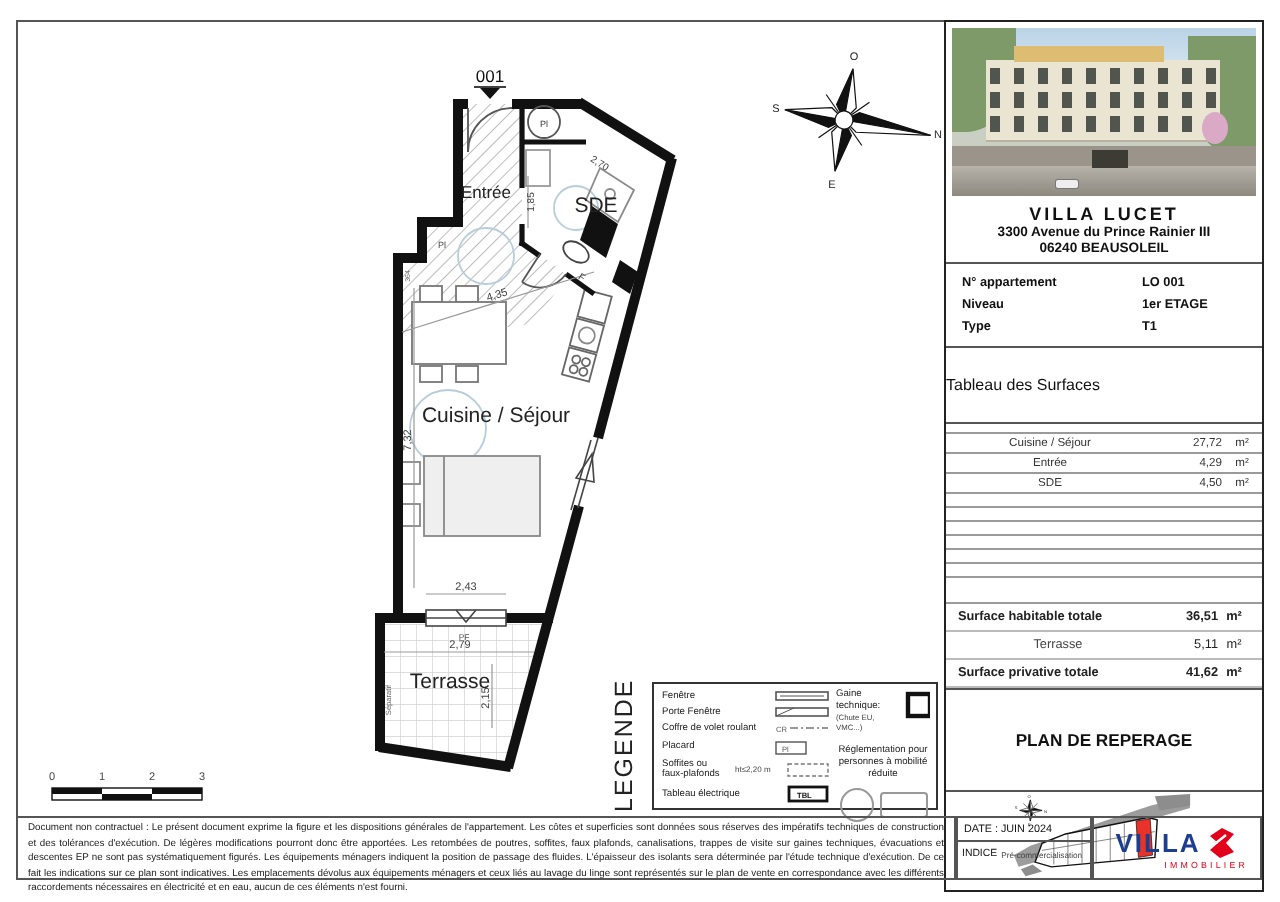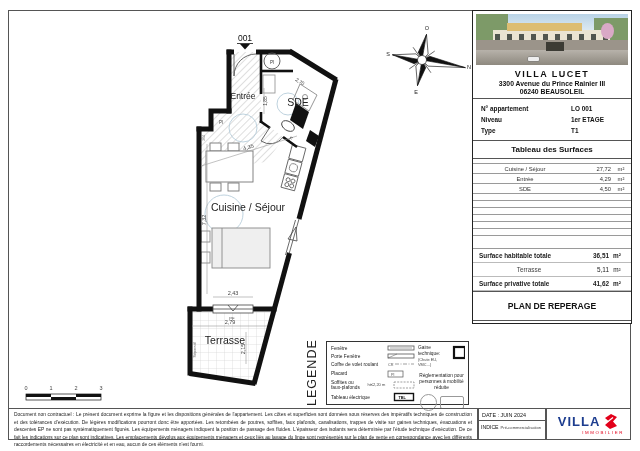--- a/index.html
+++ b/index.html
@@ -2,21 +2,21 @@
 <html><head>
 <meta charset="utf-8">
 <style>
   html,body{margin:0;padding:0;}
   body{width:640px;height:451px;background:#fff;position:relative;overflow:hidden;
        font-family:"Liberation Sans",sans-serif;color:#111;}
   .sheet{position:absolute;left:8px;top:10px;width:623px;height:430px;border:1px solid #555;box-sizing:border-box;}
   svg text{font-family:"Liberation Sans",sans-serif;}
 
   
-  .panel{position:absolute;left:472px;top:10px;width:160px;height:314px;border:1px solid #222;
+  .panel{position:absolute;left:472px;top:10px;width:160px;height:436px;border:1px solid #222;
          box-sizing:border-box;background:#fff;display:flex;flex-direction:column;}
   .photo{margin:3px;height:84px;position:relative;overflow:hidden;background:linear-gradient(#b9d3e6 0%,#dce9f2 32%,#cdd6c9 46%,#c9cfc2 60%);}
   .hill{position:absolute;background:#7d9a68;}
   .hill.l{left:-10px;top:0;width:42px;height:52px;border-radius:0 0 60% 0;}
   .hill.r{right:-12px;top:4px;width:46px;height:60px;border-radius:0 0 0 55%;}
   .building{position:absolute;left:17px;right:18px;top:16px;height:40px;background:#eae4d2;box-shadow:0 1px 0 #b9b2a0;}
   .attic{position:absolute;left:12%;top:-7px;width:64%;height:8px;background:#ddbd72;}
   .floor{position:absolute;left:2px;right:2px;height:8px;background:repeating-linear-gradient(90deg,#50554e 0 5px,#eae4d2 5px 12px);}
   .f1{top:4px}.f2{top:16px}.f3{top:28px}
   .rwall{position:absolute;left:0;right:0;bottom:14px;height:11px;background:#9b948a;}
@@ -25,35 +25,35 @@
   .garage{position:absolute;left:46%;bottom:14px;width:18px;height:9px;background:#3c3b34;}
   .tree{position:absolute;right:14px;bottom:26px;width:13px;height:16px;background:#d9a9c6;border-radius:50%;}
   .ttl{ text-align:center;font-weight:bold;}
   .project{font-size:9px;letter-spacing:1.5px;margin-top:1px;}
   .addr{font-size:6.8px;margin-top:1px;}
   .hline{border-top:1px solid #555;margin:3px 0 0 0;}
   .info{padding:2px 8px 0 8px;}
   .inforow{display:flex;font-size:6.4px;font-weight:bold;margin:4px 0;}
   .inforow .lab{flex:1;}
   .inforow .val{width:52px;text-align:left;}
-  .surfttl{text-align:center;font-weight:bold;font-size:8px;border-top:1px solid #555;border-bottom:1px solid #555;padding:4px 0;margin-top:2px;}
+  .surfttl{font-weight:normal;font-size:8px;border-top:1px solid #555;border-bottom:1px solid #555;padding:14px 0;margin-top:2px;}
   .stable{margin-top:4px;}
   .srow{display:flex;align-items:center;border-top:0.5px solid #9a9a9a;font-size:5.8px;color:#333;height:9px;}
   .srow.empty{height:6px;}
   .srow .c1{flex:1;text-align:center;}
   .srow .c2{width:34px;text-align:right;}
   .srow .c3{width:20px;text-align:center;}
   .totals{margin-top:6px;border-top:0.5px solid #9a9a9a;}
   .trow{display:flex;align-items:center;font-size:6.4px;height:13px;border-bottom:0.5px solid #bbb;padding:0 6px;color:#222;}
   .trow .c1{flex:1;}
   .trow.mid .c1{text-align:center;color:#444;}
   .trow .c2{width:30px;text-align:right;}
   .trow .c3{width:16px;text-align:center;}
   .trow.bold{font-weight:bold;}
-  .repttl{text-align:center;font-weight:bold;font-size:8.6px;border-top:1px solid #555;border-bottom:1px solid #555;padding:9px 0;}
+  .repttl{text-align:center;font-weight:bold;font-size:8.6px;border-top:1px solid #555;border-bottom:1px solid #555;padding:20px 0;}
   .siteplan{flex:1;margin:1px 2px;}
 
   
   .legend-title{position:absolute;left:301px;top:341px;height:64px;width:22px;display:flex;align-items:center;justify-content:center;
                 writing-mode:vertical-rl;transform:rotate(180deg);font-size:12.5px;letter-spacing:1px;color:#222;}
   .legend{position:absolute;left:326px;top:341px;width:143px;height:64px;border:1px solid #333;box-sizing:border-box;
           display:flex;padding:3px 3px 2px 4px;gap:3px;background:#fff;}
   .lcol{width:84px;display:flex;flex-direction:column;justify-content:space-between;}
   .lrow{display:flex;justify-content:space-between;align-items:center;font-size:4.8px;color:#222;}
   .lrow .twoline{line-height:1.05;}

